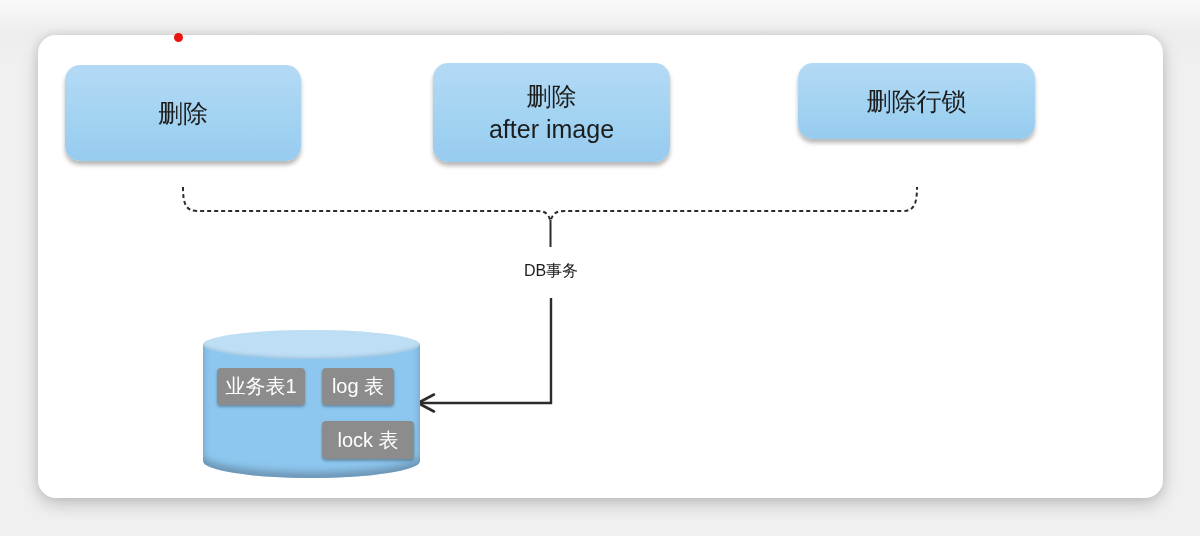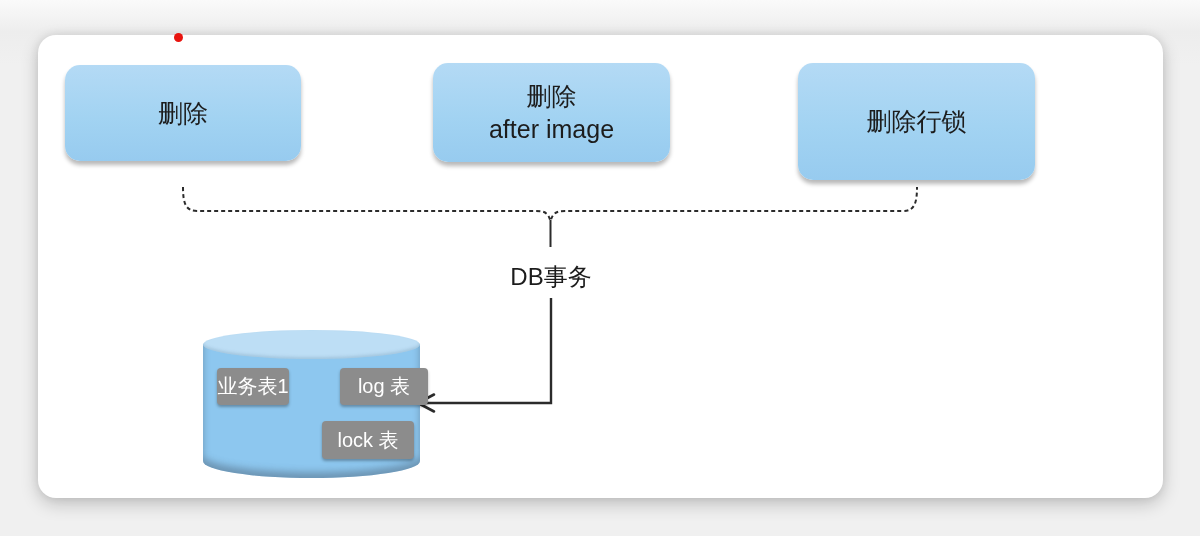--- a/index.html
+++ b/index.html
@@ -14,35 +14,35 @@
     background:linear-gradient(180deg,#fafafa 0%,#ededed 6%,var(--page-bg) 12%,var(--page-bg) 100%);text-decoration:underline;}
   .card{position:absolute;left:38px;top:35px;width:1125px;height:463px;background:var(--card-bg);
     border-radius:18px;box-shadow:0 6px 18px rgba(0,0,0,0.20),0 0 10px rgba(0,0,0,0.08);}
   .red-dot{position:absolute;left:174px;top:33px;width:9px;height:9px;border-radius:50%;background:var(--dot);}
   .bbox{position:absolute;display:flex;flex-direction:column;align-items:center;justify-content:center;
     background:linear-gradient(180deg,var(--node-fill-top) 0%,var(--node-fill) 55%,#97cbef 100%);
     border-radius:15px;box-shadow:0 4px 4px rgba(0,0,0,0.28);
     font-size:25px;line-height:1.32;color:#1c1c1c;text-align:center;}
   #box-0{left:65px;top:65px;width:236px;height:96px;}
   #box-1{left:433px;top:63px;width:237px;height:99px;}
-  #box-2{left:798px;top:63px;width:237px;height:117px;}
+  #box-2{left:798px;top:63px;width:237px;height:76px;}
   .connectors{position:absolute;left:0;top:0;width:1200px;height:536px;pointer-events:none;}
   .brace-label{position:absolute;left:471px;top:261px;width:160px;text-align:center;
-    font-size:24px;color:#1c1c1c;}
+    font-size:16px;color:#1c1c1c;}
   .cylinder{position:absolute;left:203px;top:330px;width:217px;height:148px;}
   .cyl-body{position:absolute;left:0;top:14px;width:217px;height:134px;background:var(--cylinder-body);
     border-bottom-left-radius:109px 17px;border-bottom-right-radius:109px 17px;
     box-shadow:inset 0 -6px 7px rgba(70,90,110,0.45);}
   .cyl-top{position:absolute;left:0;top:0;width:217px;height:29px;border-radius:50%;
     background:var(--cylinder-top);box-shadow:inset 0 -2px 3px rgba(90,130,160,0.25);}
   .table-chip{position:absolute;display:flex;align-items:center;justify-content:center;
     background:var(--table-fill);color:var(--table-text);font-size:20px;border-radius:4px;
     box-shadow:0 2px 3px rgba(0,0,0,0.3);}
-  #table-0{left:217px;top:368px;width:72px;height:37px;}
-  #table-1{left:340px;top:368px;width:88px;height:37px;}
+  #table-0{left:217px;top:368px;width:88px;height:37px;}
+  #table-1{left:322px;top:368px;width:72px;height:37px;}
   #table-2{left:217px;top:421px;width:88px;height:38px;}
   #table-3{left:322px;top:421px;width:92px;height:38px;}
 </style>
 </head>
 <body>
 
 <div class="stage">
   <div class="card"></div>
   <div class="red-dot"></div>
 

